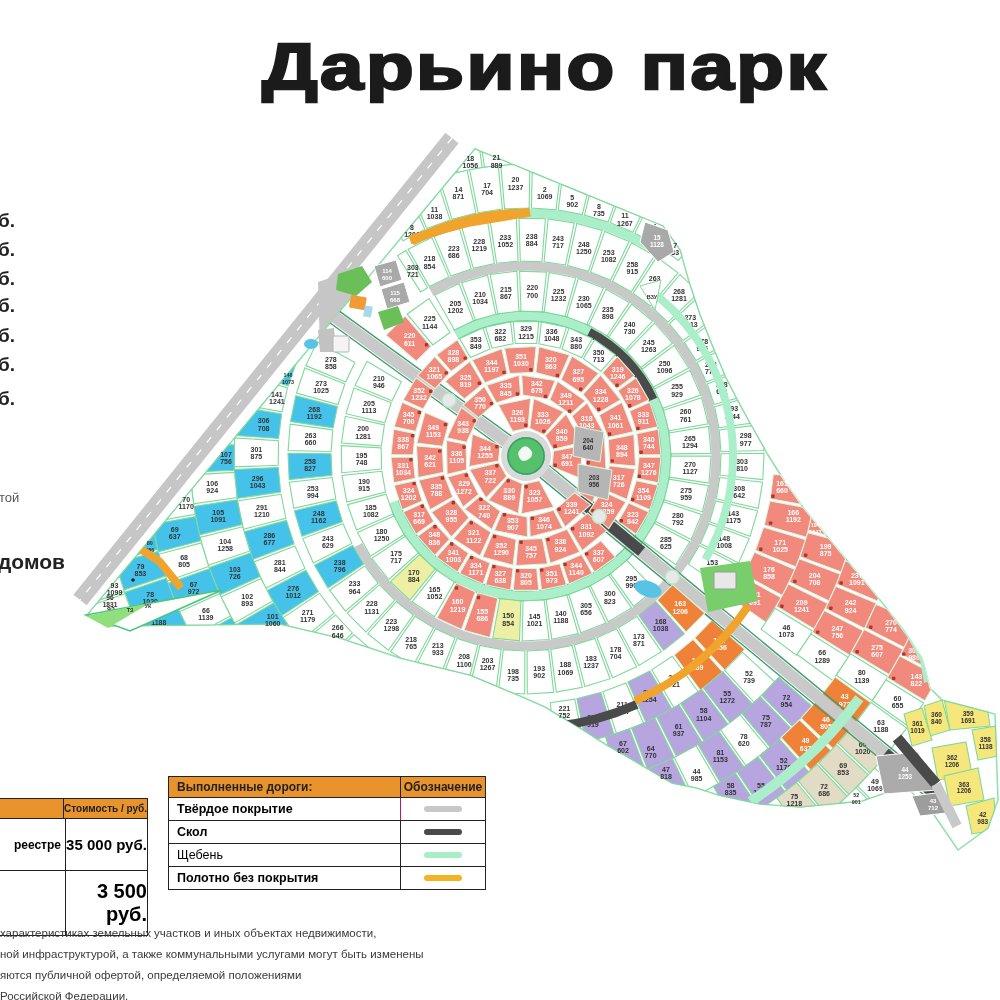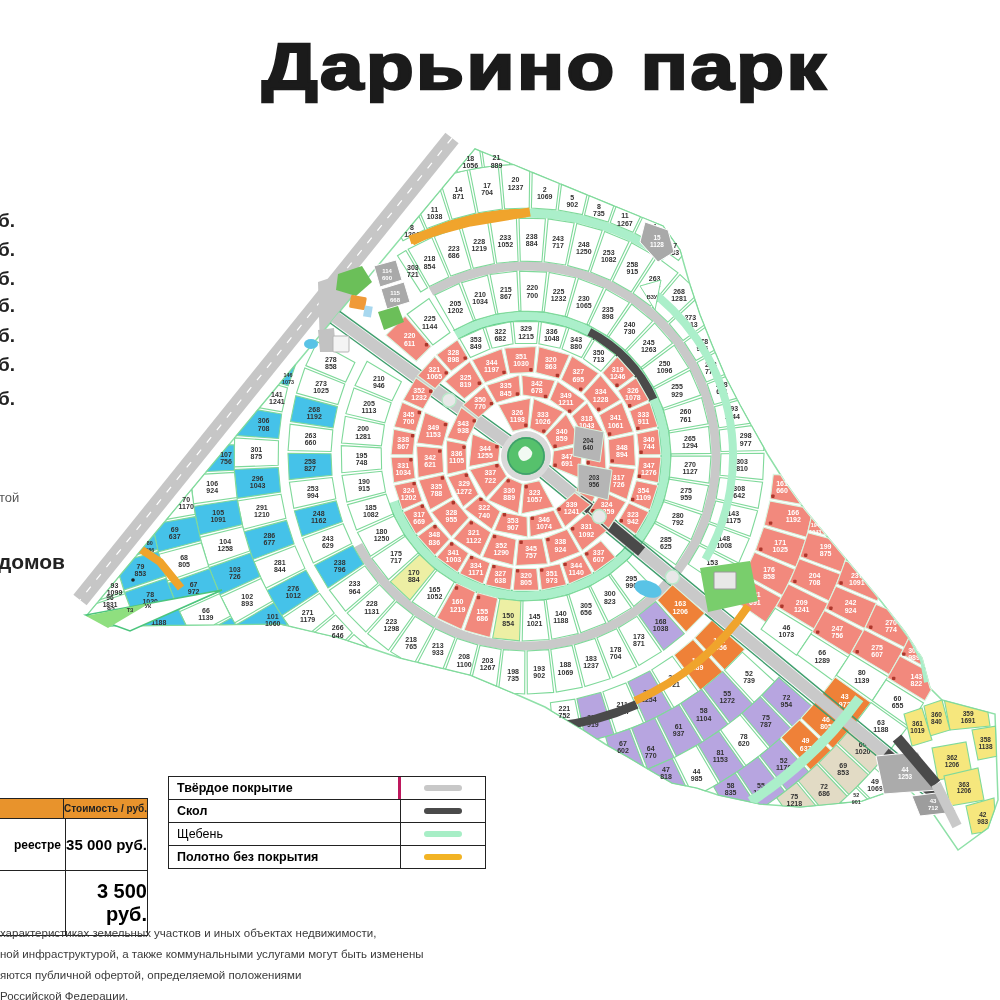--- a/index.html
+++ b/index.html
@@ -964,22 +964,26 @@
 <div style="display:flex;border-bottom:1px solid #222;">
         <div style="width:125px;border-right:1px solid #222;font-size:12px;font-weight:bold;display:flex;align-items:center;justify-content:flex-end;padding-right:4px;">реестре</div>
         <div style="flex:1;text-align:center;font-size:15px;font-weight:bold;padding:17px 0;">35 000 руб.</div>
       </div>
 <div style="display:flex;">
         <div style="width:125px;border-right:1px solid #222;"></div>
         <div style="flex:1;text-align:right;font-size:20px;font-weight:bold;padding:9px 0;">3 500 руб.</div>
       </div>
 </div>
 <div class="abs" style="left:168px;top:776px;width:318px;border:1px solid #222;">
+<div style="display:flex;background:#e8932c;border-bottom:1px solid #222;">
+        <div style="width:232px;border-right:1px solid #222;font-size:12px;font-weight:bold;padding:3px 8px;color:#222;">Выполненные дороги:</div>
+        <div style="flex:1;text-align:center;font-size:12px;font-weight:bold;padding:3px 0;color:#222;">Обозначение</div>
+      </div>
 <div style="display:flex;border-bottom:1px solid #222;">
-        <div style="width:232px;border-right:3px solid #be185d;font-size:12.5px;font-weight:bold;padding:4px 8px;">Твёрдое покрытие</div>
+        <div style="width:232px;border-right:1px solid #be185d;font-size:12.5px;font-weight:bold;padding:4px 8px;">Твёрдое покрытие</div>
         <div style="flex:1;display:flex;align-items:center;justify-content:center;">
           <div style="width:38px;height:6px;border-radius:3px;background:#c8c8c8;"></div>
         </div>
       </div>
 <div style="display:flex;border-bottom:1px solid #222;">
         <div style="width:232px;border-right:1px solid #222;font-size:12.5px;font-weight:bold;padding:4px 8px;">Скол</div>
         <div style="flex:1;display:flex;align-items:center;justify-content:center;">
           <div style="width:38px;height:6px;border-radius:3px;background:#4a4a4a;"></div>
         </div>
       </div>

